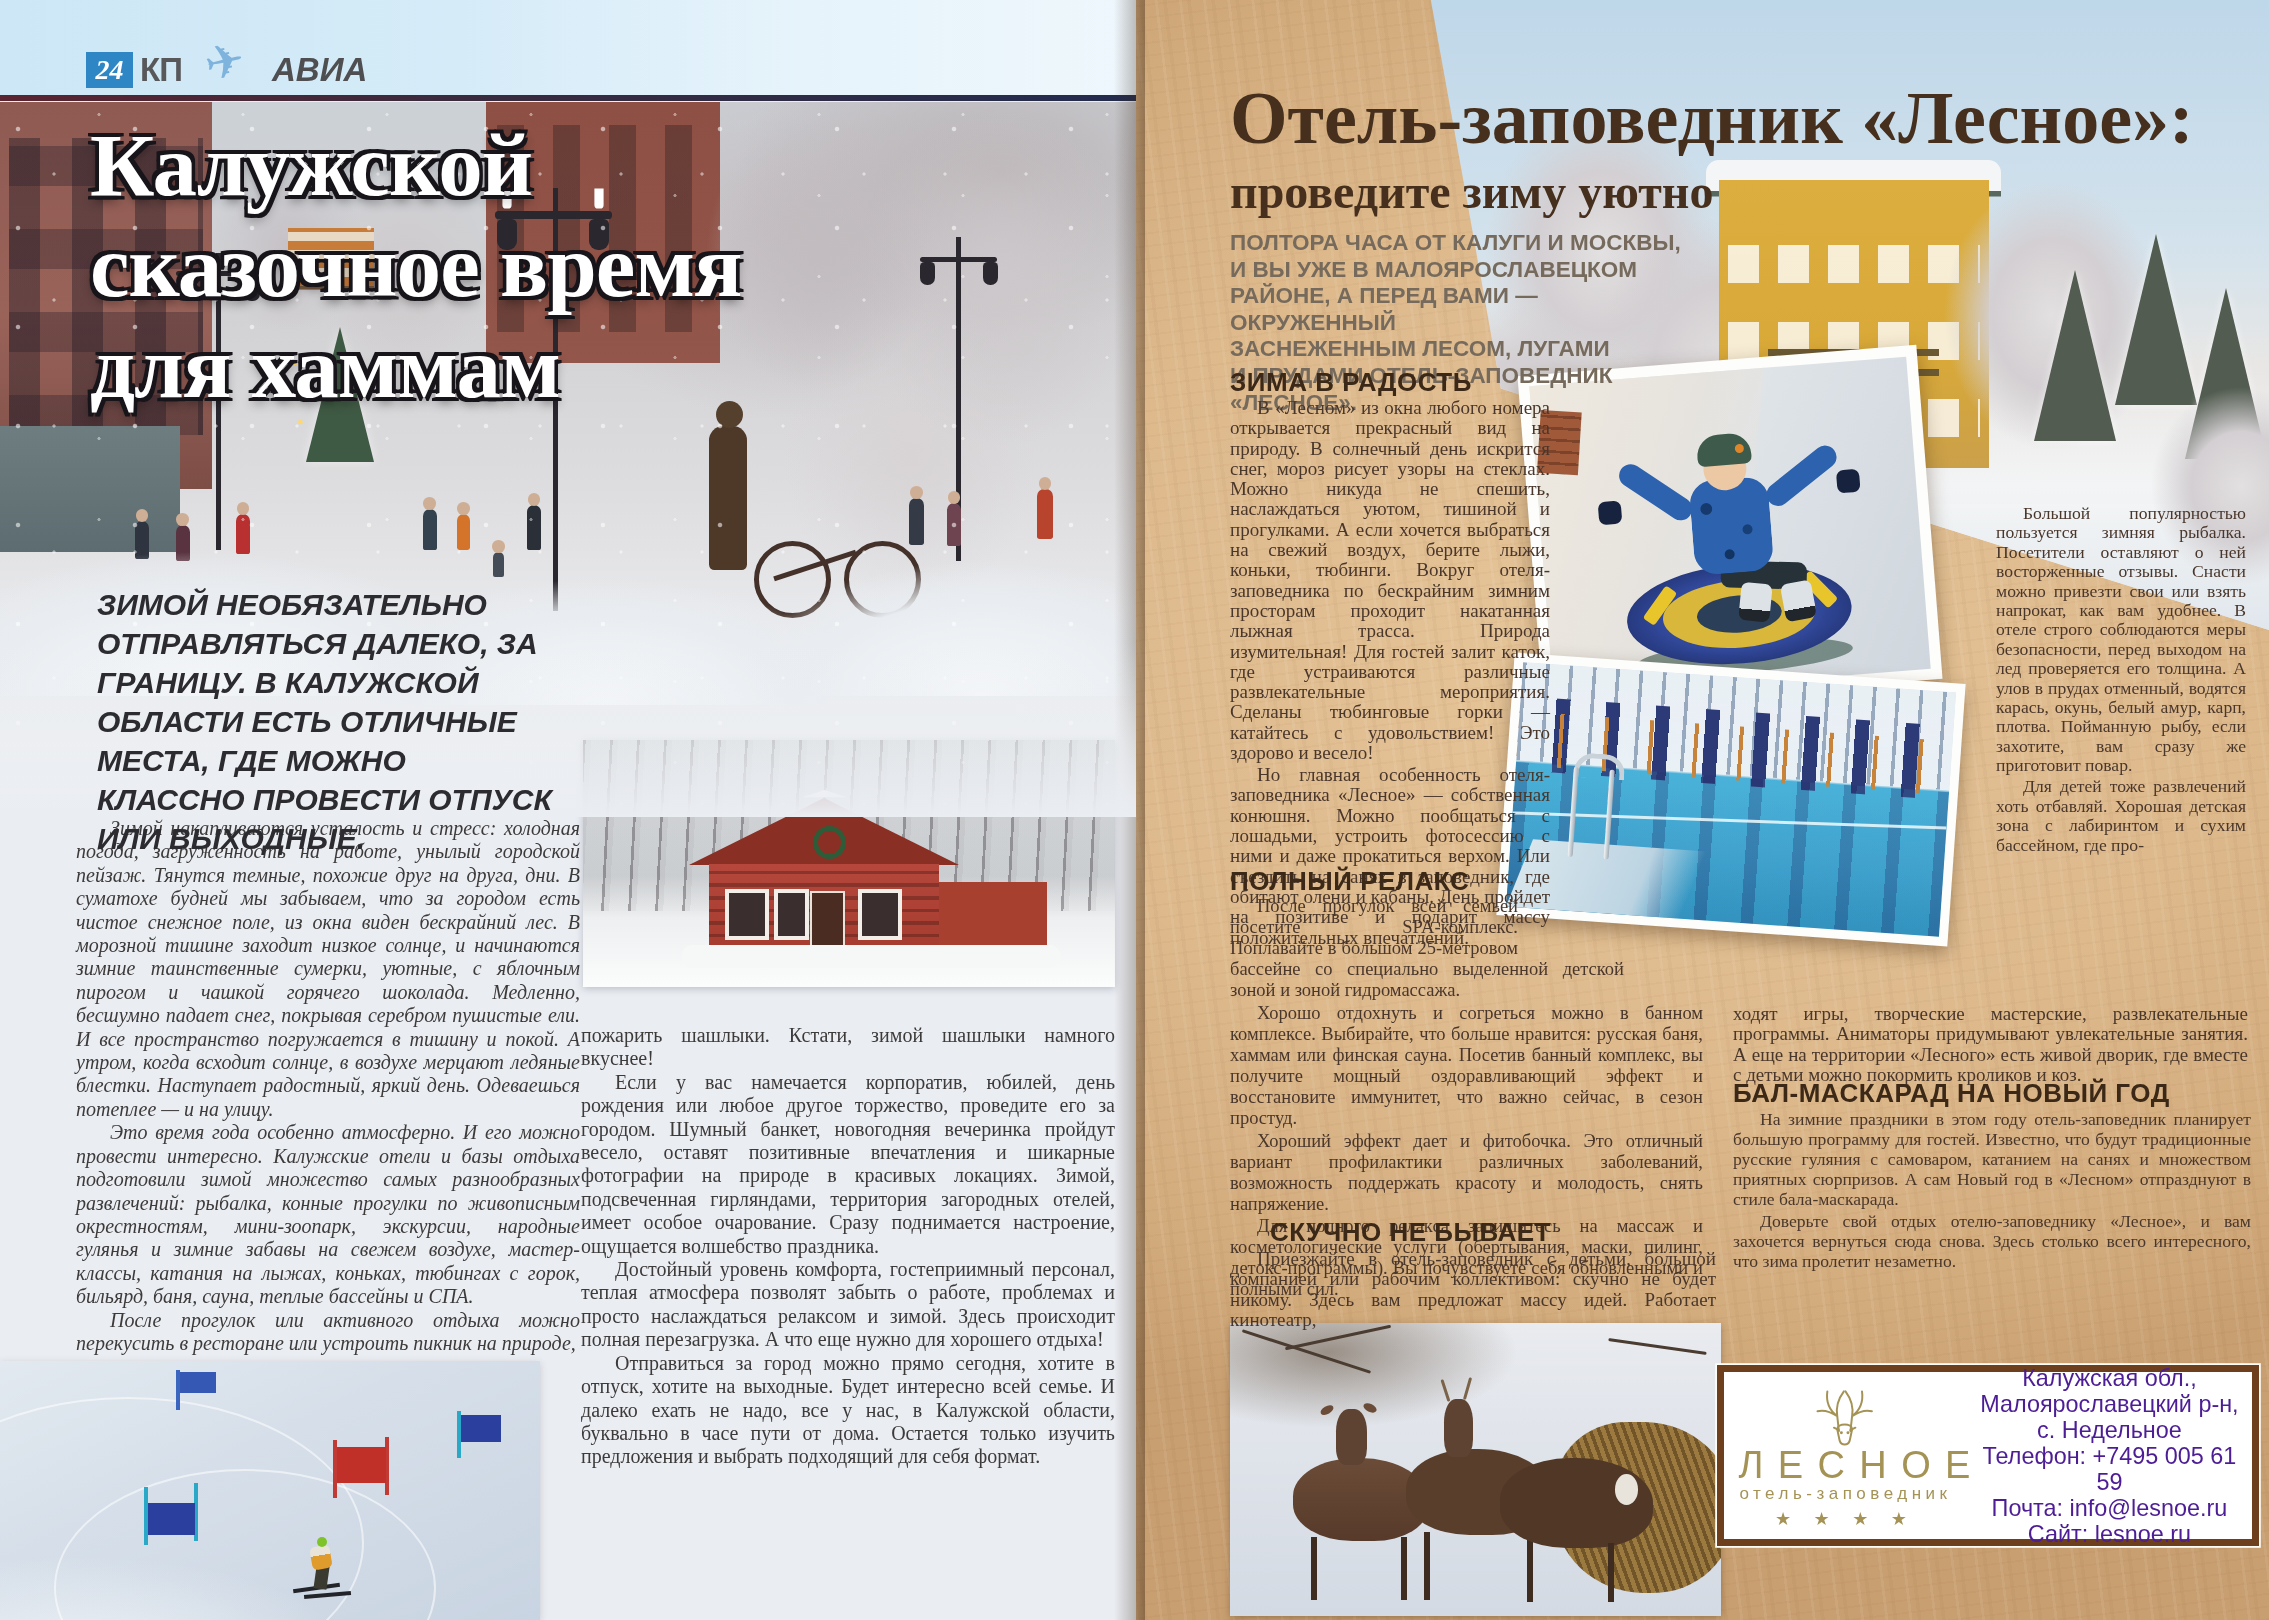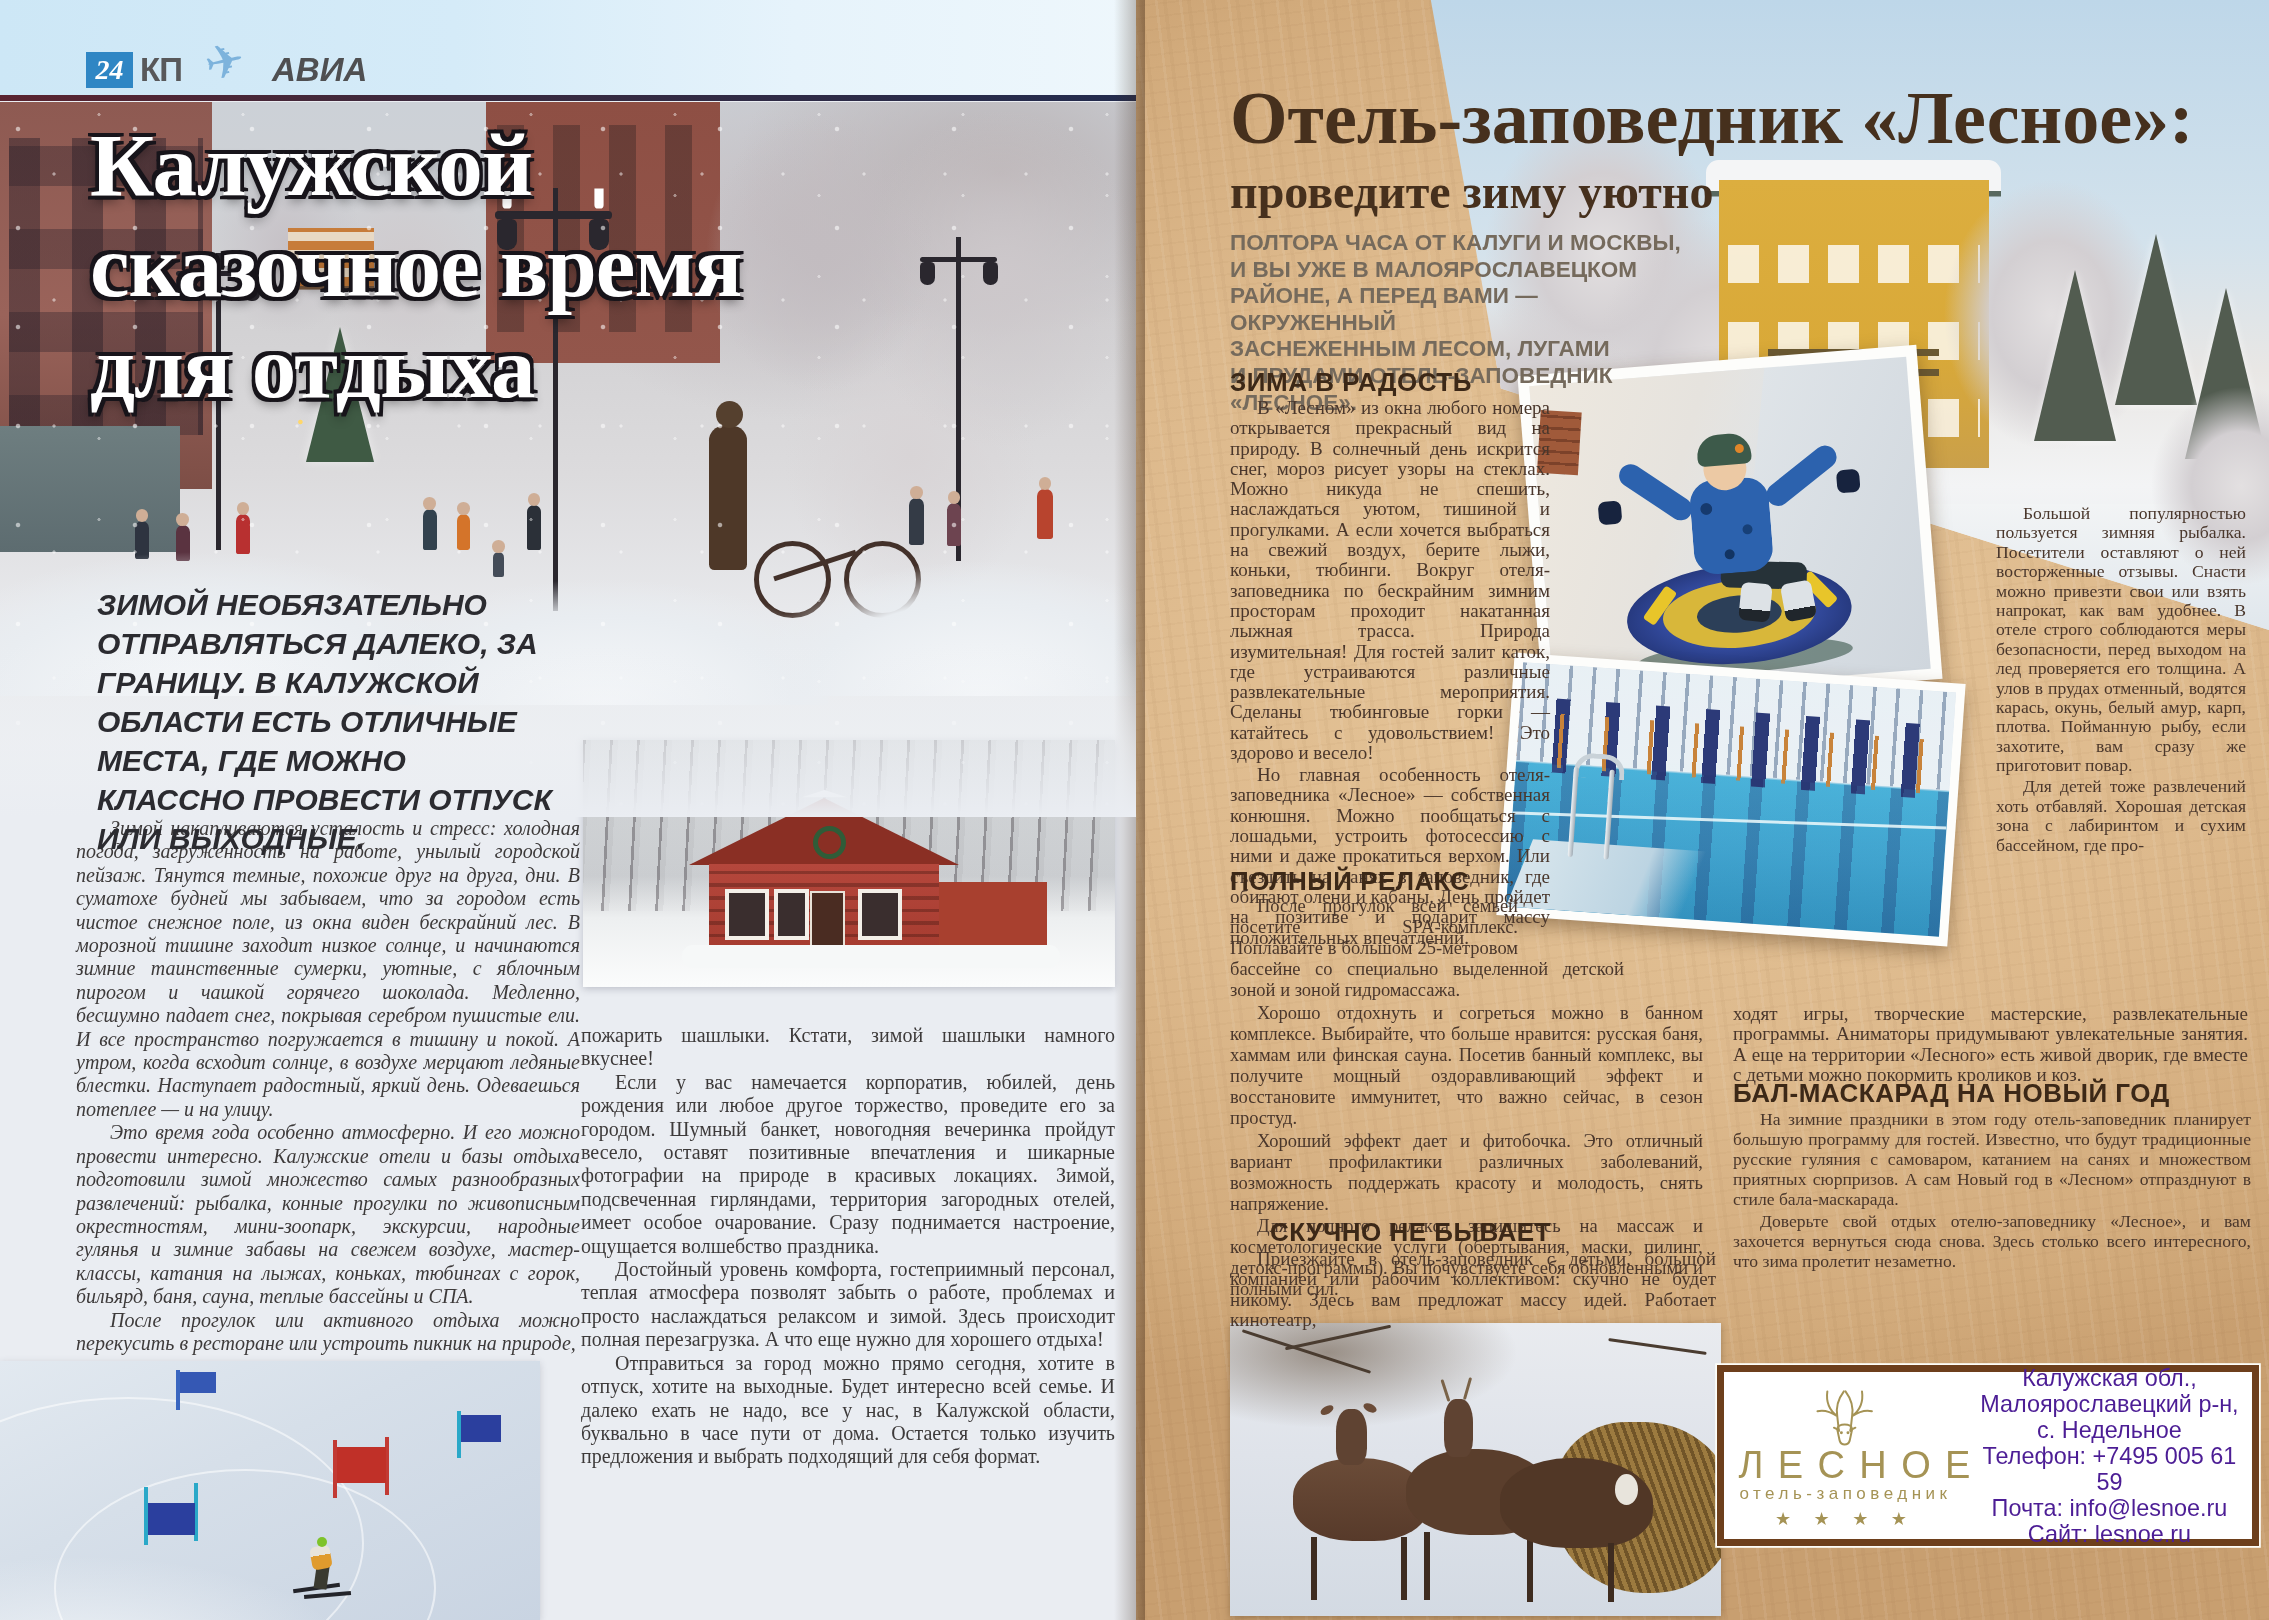--- a/index.html
+++ b/index.html
@@ -233,21 +233,21 @@
       <div class="bike-frame abs"></div>
       <div class="snowbank abs" style="left:-54px;top:450px;width:504px;height:144px;"></div>
       <div class="snowbank abs" style="left:378px;top:477px;width:450px;height:126px;"></div>
       <div class="snowbank abs" style="left:774px;top:459px;width:414px;height:135px;"></div>
     </div>
     <div id="street-fade" class="abs"></div>
 
     <div id="main-title" class="abs">
       <div>Калужской</div>
       <div>сказочное время</div>
-      <div>для отдыха</div>
+      <div>для хаммам</div>
     </div>
     <div id="lead-left" class="abs">ЗИМОЙ НЕОБЯЗАТЕЛЬНО ОТПРАВЛЯТЬСЯ ДАЛЕКО, ЗА ГРАНИЦУ. В КАЛУЖСКОЙ ОБЛАСТИ ЕСТЬ ОТЛИЧНЫЕ МЕСТА, ГДЕ МОЖНО КЛАССНО ПРОВЕСТИ ОТПУСК ИЛИ ВЫХОДНЫЕ.</div>
 
     <div id="col1" class="abs body-left">
       <p class="noindent" style="text-indent:34px;">Зимой накапливаются усталость и стресс: холодная погода, загруженность на работе, унылый городской пейзаж. Тянутся темные, похожие друг на друга, дни. В суматохе будней мы забываем, что за городом есть чистое снежное поле, из окна виден бескрайний лес. В морозной тишине заходит низкое солнце, и начинаются зимние таинственные сумерки, уютные, с яблочным пирогом и чашкой горячего шоколада. Медленно, бесшумно падает снег, покрывая серебром пушистые ели. И все пространство погружается в тишину и покой. А утром, когда всходит солнце, в воздухе мерцают ледяные блестки. Наступает радостный, яркий день. Одеваешься потеплее — и на улицу.</p>
       <p>Это время года особенно атмосферно. И его можно провести интересно. Калужские отели и базы отдыха подготовили зимой множество самых разнообразных развлечений: рыбалка, конные прогулки по живописным окрестностям, мини-зоопарк, экскурсии, народные гулянья и зимние забавы на свежем воздухе, мастер-классы, катания на лыжах, коньках, тюбингах с горок, бильярд, баня, сауна, теплые бассейны и СПА.</p>
       <p>После прогулок или активного отдыха можно перекусить в ресторане или устроить пикник на природе,</p>
     </div>
 
     <div id="house-photo" class="abs">

